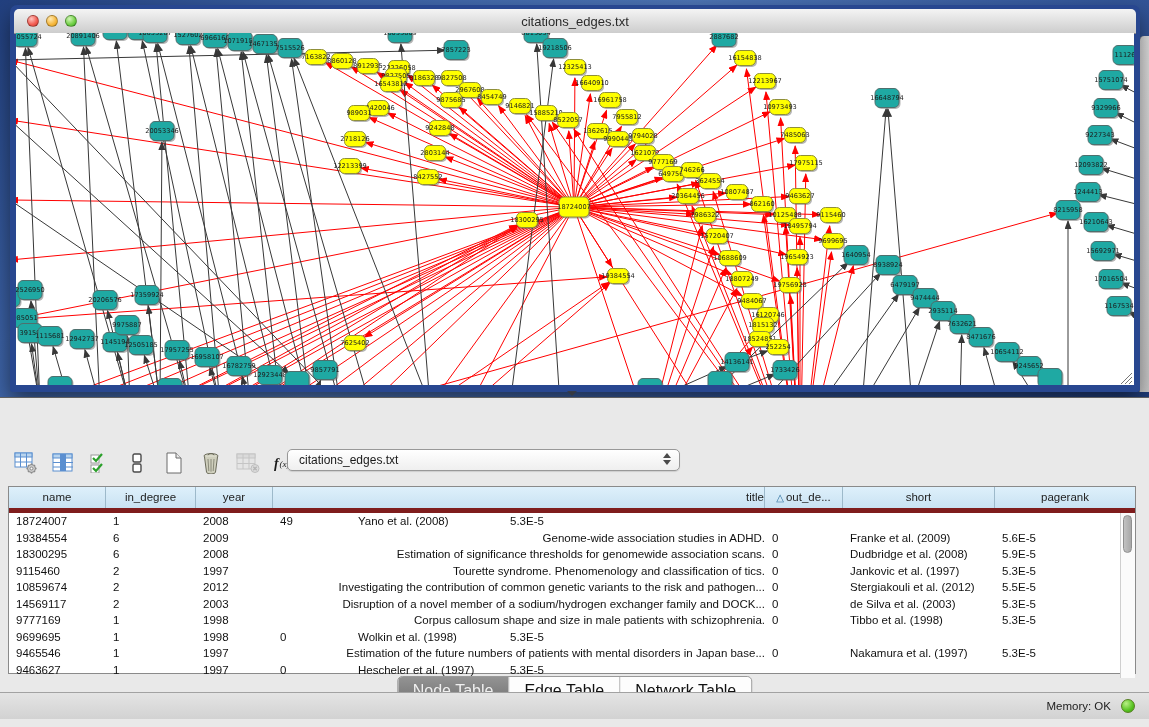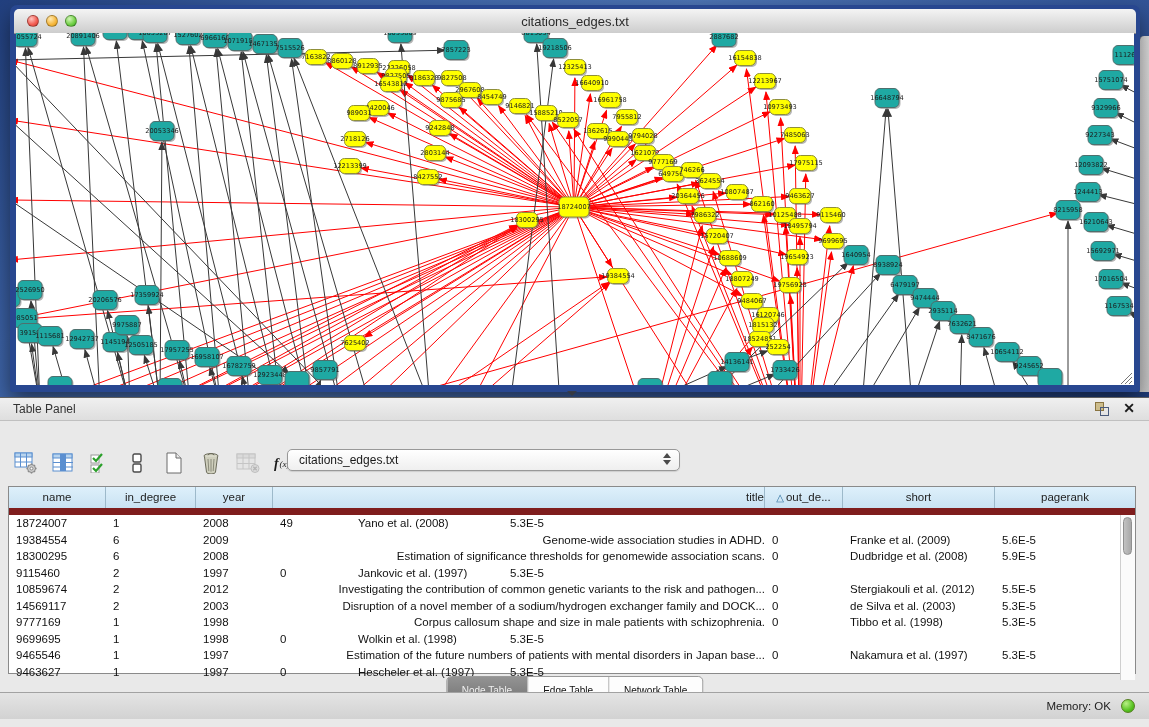--- a/index.html
+++ b/index.html
@@ -43,37 +43,37 @@
   .tool{width:24px;height:24px;display:flex;align-items:center;justify-content:center;}
   .combo{position:absolute;left:287px;top:51px;width:393px;height:22px;box-sizing:border-box;
     border:1px solid #989898;border-radius:5px;background:linear-gradient(#ffffff,#efefef);
     font-size:12px;color:#1a1a1a;line-height:20px;padding-left:11px;box-shadow:0 1px 1px rgba(0,0,0,.12);}
   .combo-arrows{position:absolute;right:8px;top:3px;display:flex;flex-direction:column;gap:2px;}
   .combo-arrows .up{width:0;height:0;border-left:4px solid transparent;border-right:4px solid transparent;border-bottom:5px solid #4a4a4a;}
   .combo-arrows .dn{width:0;height:0;border-left:4px solid transparent;border-right:4px solid transparent;border-top:5px solid #4a4a4a;}
 
   .tablewrap{position:absolute;left:8px;top:88px;right:13px;height:188px;
     border:1px solid #8a8a8a;background:#fff;box-sizing:border-box;}
-  .thead{display:flex;height:21px;border-bottom:7px solid #7f1d1d;}
+  .thead{display:flex;height:21px;border-bottom:5px solid #7f1d1d;}
   .th{box-sizing:border-box;border-right:1px solid #9db9ca;background:linear-gradient(#def0fb,#c9e2f2);
      font-size:11.5px;color:#222;text-align:center;line-height:20px;overflow:hidden;white-space:nowrap;}
   .th:last-child{border-right:none;}
   .sort-tri{color:#2d6f9e;font-size:10px;margin-right:2px;}
   .tbody{position:relative;height:165px;overflow:hidden;}
   .tr{display:flex;height:16.5px;}
   .td{box-sizing:border-box;padding-left:7px;font-size:11.5px;color:#111;line-height:16.5px;
       overflow:hidden;white-space:nowrap;}
   .c1{width:97px;} .c2{width:90px;} .c3{width:77px;} .c4{width:492px;text-align:right;} .c5{width:78px;} .c6{width:152px;} .c7{flex:1;}
   .vscroll{position:absolute;right:0;top:0;width:15px;height:165px;background:#fbfbfb;border-left:1px solid #cfcfcf;box-sizing:border-box;}
   .vthumb{position:absolute;left:2px;top:2px;width:9px;height:38px;border-radius:5px;
       background:linear-gradient(90deg,#c2c2c2,#a8a8a8);border:1px solid #8f8f8f;box-sizing:border-box;}
 
   .tabs{position:absolute;left:50%;top:278px;transform:translateX(-50%);display:flex;height:20px;
     border:1px solid #9a9a9a;border-radius:5px;overflow:hidden;background:#fdfdfd;box-shadow:0 1px 0 rgba(255,255,255,.7);}
-  .tab{font-size:10px;line-height:19px;padding:4px 15px;color:#111;border-left:1px solid #b5b5b5;white-space:nowrap;}
+  .tab{font-size:16px;line-height:19px;padding:4px 15px;color:#111;border-left:1px solid #b5b5b5;white-space:nowrap;}
   .tab:first-child{border-left:none;}
   .tab.selected{background:linear-gradient(#939393,#7b7b7b);color:#f0f0f0;}
 
   .statusbar{position:absolute;left:0;bottom:8px;width:100%;height:27px;
     background:linear-gradient(#e4e4e4,#d2d2d2);border-top:1px solid #a2a2a2;box-sizing:border-box;}
   .mem{position:absolute;right:38px;top:7px;font-size:11.5px;color:#222;}
   .memdot{position:absolute;right:14px;top:6px;width:14px;height:14px;border-radius:50%;
     background:radial-gradient(circle at 35% 30%,#b9ef86,#58c322 60%,#3a9a10);border:1px solid #55801f;box-sizing:border-box;}
 
   
@@ -648,28 +648,20 @@
           <line x1="1129" y1="384" x2="1132" y2="381"></line>
         </g>
       </svg>
     </div>
   </div>
 
   <div class="split-handle"></div>
 </div>
 
 <div class="tablepanel">
-  <div class="panel-header">
-    <span class="panel-title">Table Panel</span>
-    <span class="panel-float">
-      <span class="sq1"></span>
-      <span class="sq2"></span>
-    </span>
-    <span class="panel-close">✕</span>
-  </div>
 
   <div class="toolbar">
     <span class="tool">
       <svg width="24" height="22" viewBox="0 0 24 22">
         <rect x="1" y="1" width="17" height="14" fill="#fff" stroke="#5b8fd0"></rect>
         <rect x="1" y="1" width="17" height="4" fill="#b8d4ee" stroke="#5b8fd0"></rect>
         <line x1="6.5" y1="1" x2="6.5" y2="15" stroke="#5b8fd0"></line>
           <line x1="12.5" y1="1" x2="12.5" y2="15" stroke="#5b8fd0"></line>
         <line x1="1" y1="10" x2="18" y2="10" stroke="#5b8fd0"></line>
         <circle cx="17.5" cy="16.5" r="4" fill="#c9c9c9" stroke="#8a8a8a"></circle>
@@ -789,20 +781,21 @@
             <div class="td c3">2008</div>
             <div class="td c4">Estimation of significance thresholds for genomewide association scans.</div>
             <div class="td c5">0</div>
             <div class="td c6">Dudbridge et al. (2008)</div>
             <div class="td c7">5.9E-5</div>
           </div>
           <div class="tr">
             <div class="td c1">9115460</div>
             <div class="td c2">2</div>
             <div class="td c3">1997</div>
+            <div class="td c4">Tourette syndrome. Phenomenology and classification of tics.</div>
             <div class="td c5">0</div>
             <div class="td c6">Jankovic et al. (1997)</div>
             <div class="td c7">5.3E-5</div>
           </div>
           <div class="tr">
             <div class="td c1">10859674</div>
             <div class="td c2">2</div>
             <div class="td c3">2012</div>
             <div class="td c4">Investigating the contribution of common genetic variants to the risk and pathogen...</div>
             <div class="td c5">0</div>

